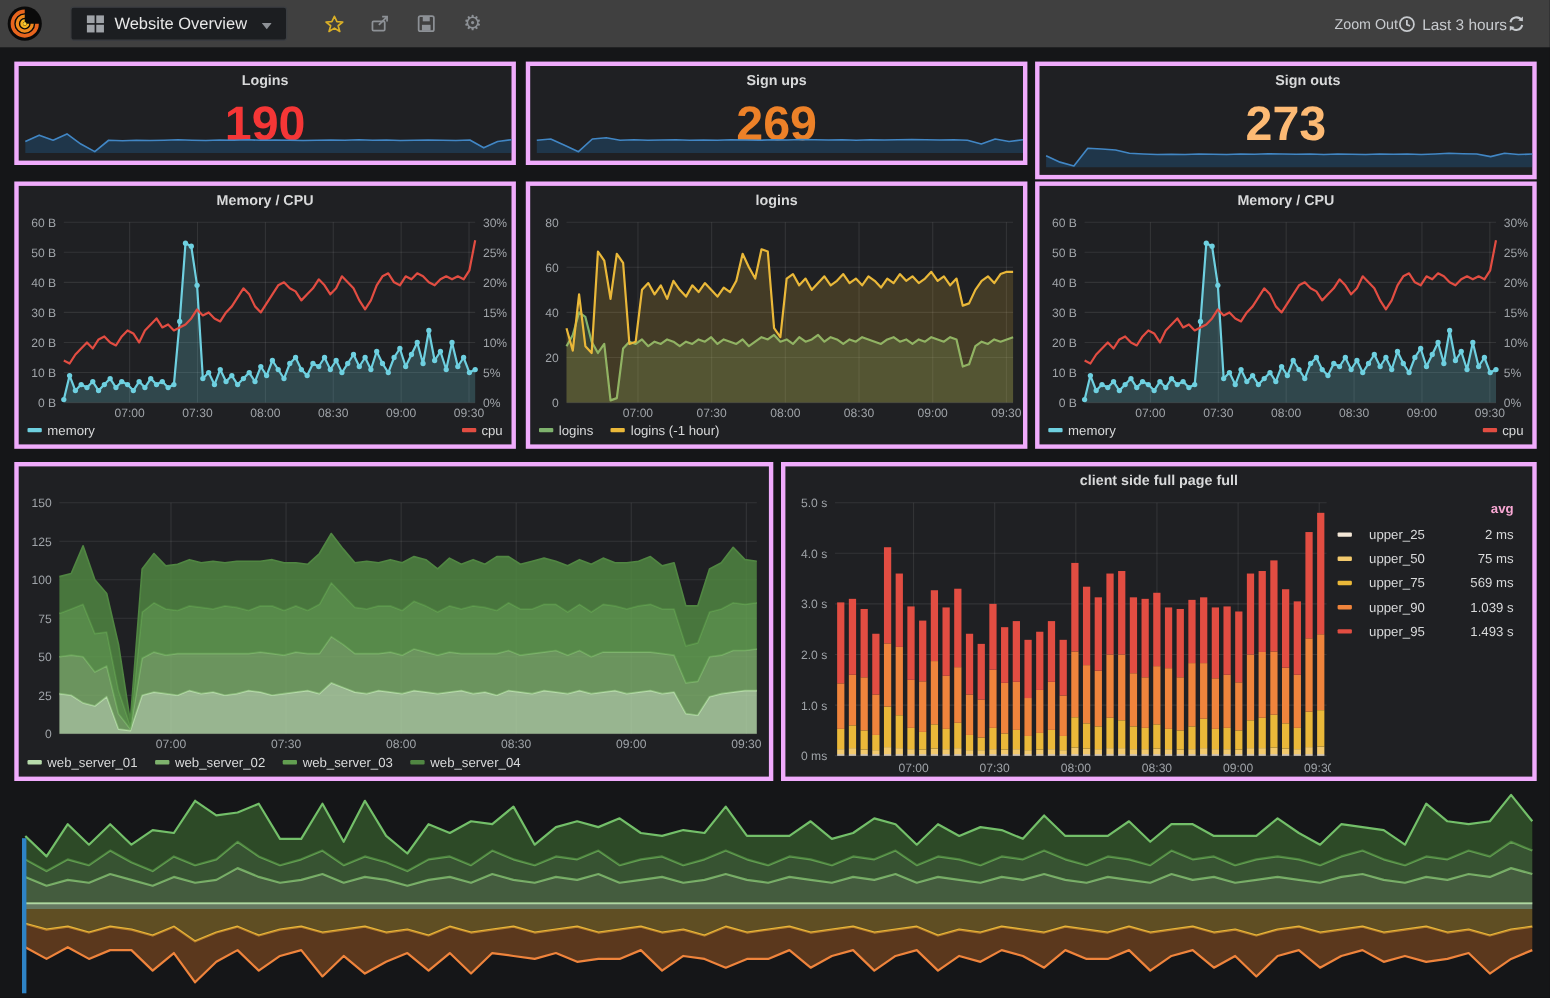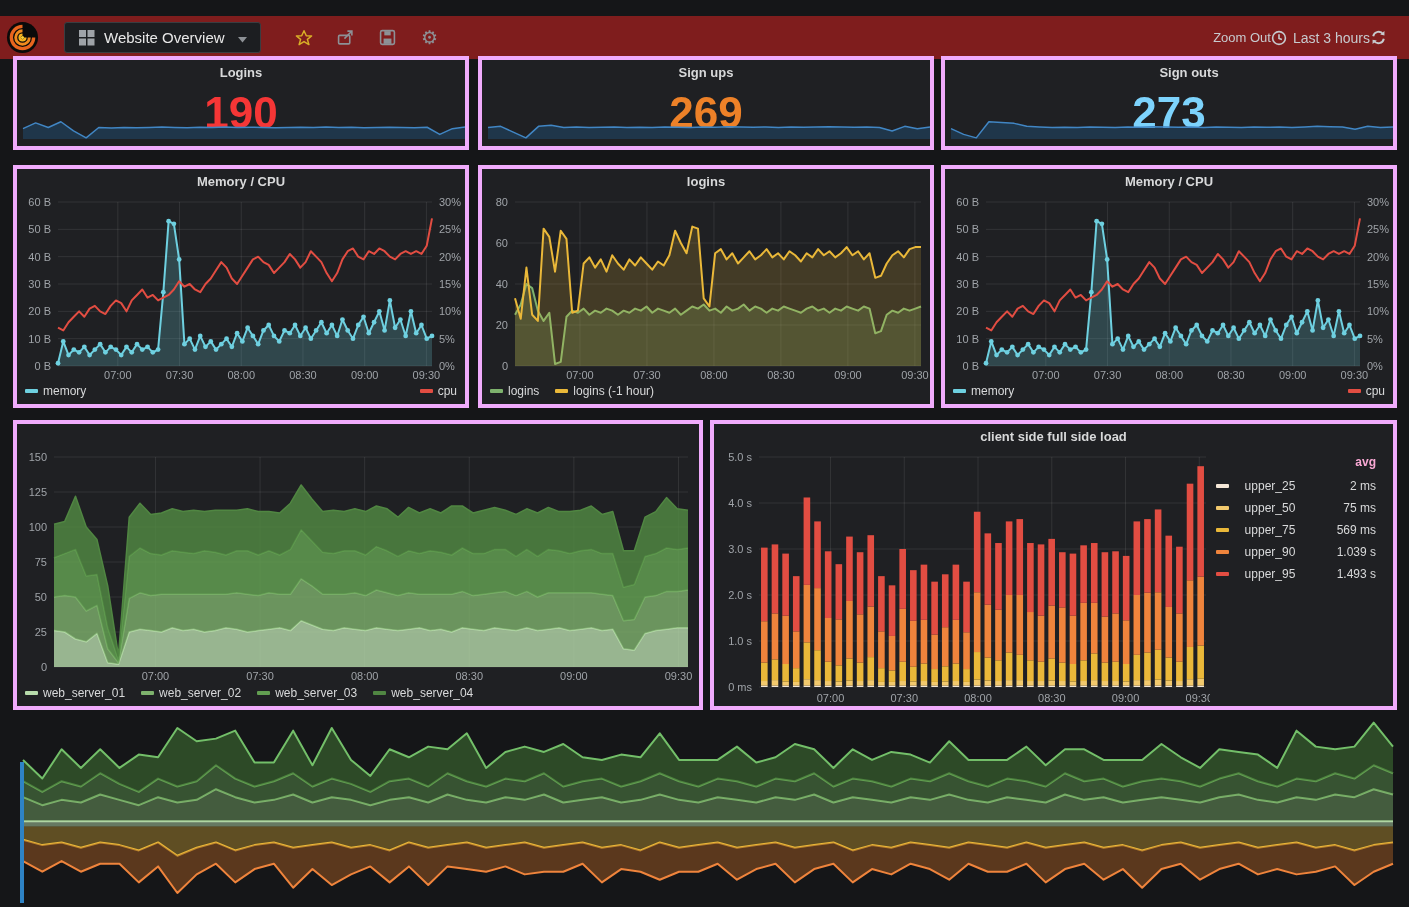--- a/index.html
+++ b/index.html
@@ -1,19 +1,19 @@
 <!DOCTYPE html>
 <html><head>
 <meta charset="utf-8">
 <style>
   html,body{margin:0;padding:0;background:#131314;font-family:"Liberation Sans",sans-serif;}
   #app{position:relative;width:1409px;height:907px;background:#151618;overflow:hidden;}
   svg text{font-family:"Liberation Sans",sans-serif;}
   
-  .navbar{position:absolute;top:16px;left:0;width:1409px;height:43px;background:#7f1d1d;display:flex;align-items:center;}
+  .navbar{position:absolute;top:0;left:0;width:1409px;height:43px;background:#404040;display:flex;align-items:center;}
   .logo{width:44px;height:43px;display:flex;align-items:center;justify-content:center;cursor:pointer;}
   .dash-picker{display:flex;align-items:center;gap:9px;background:#1c1e21;border:1px solid #3a3d41;border-radius:3px;height:31px;padding:0 13px;margin-left:20px;color:#e8e8e8;font-size:15px;cursor:pointer;font-family:inherit;}
   .dash-picker .caret{margin-left:4px;margin-top:4px;}
   .nav-icons{display:flex;align-items:center;margin-left:22px;}
   .icon-btn{width:42px;height:43px;display:flex;align-items:center;justify-content:center;background:none;border:none;cursor:pointer;color:#8d9196;font-size:17px;}
   .nav-right{margin-left:auto;display:flex;align-items:center;padding-right:22px;color:#c7cace;font-size:13px;}
   .nav-right .zoom-out{cursor:pointer;}
   .timepicker{display:flex;align-items:center;gap:6px;cursor:pointer;font-size:14px;}
   .refresh{cursor:pointer;display:flex;align-items:center;}
   
@@ -112,23 +112,23 @@
       </svg>
   </div>
   <div class="panel" style="left:478px;top:56px;width:456px;height:94px;">
     <div class="ptitle">Sign ups</div>
     <div class="stat-value" style="color: rgb(237, 129, 40);">269</div>
     <svg class="spark" width="448" height="30">
         <polygon points="3,14.5 15.628571428571428,13.35 28.257142857142856,19.099999999999998 40.885714285714286,24.849999999999998 53.51428571428571,13.35 66.14285714285714,12.200000000000001 78.77142857142857,14.5 91.4,14.04 104.02857142857142,14.5 116.65714285714284,14.27 129.28571428571428,14.04 141.9142857142857,14.5 154.54285714285714,14.27 167.17142857142858,14.5 179.8,14.04 192.42857142857142,14.27 205.05714285714285,14.5 217.68571428571428,14.04 230.3142857142857,14.27 242.94285714285712,13.809999999999999 255.57142857142856,14.04 268.2,14.27 280.8285714285714,14.04 293.45714285714286,14.5 306.0857142857143,14.04 318.7142857142857,14.27 331.34285714285716,14.04 343.9714285714286,13.809999999999999 356.6,14.04 369.22857142857146,14.27 381.85714285714283,14.04 394.48571428571427,14.5 407.1142857142857,17.950000000000003 419.74285714285713,13.35 432.37142857142857,15.65 445,14.04 445,26 3,26" fill="rgba(31,120,193,0.25)"></polygon>
         <polyline points="3,14.5 15.628571428571428,13.35 28.257142857142856,19.099999999999998 40.885714285714286,24.849999999999998 53.51428571428571,13.35 66.14285714285714,12.200000000000001 78.77142857142857,14.5 91.4,14.04 104.02857142857142,14.5 116.65714285714284,14.27 129.28571428571428,14.04 141.9142857142857,14.5 154.54285714285714,14.27 167.17142857142858,14.5 179.8,14.04 192.42857142857142,14.27 205.05714285714285,14.5 217.68571428571428,14.04 230.3142857142857,14.27 242.94285714285712,13.809999999999999 255.57142857142856,14.04 268.2,14.27 280.8285714285714,14.04 293.45714285714286,14.5 306.0857142857143,14.04 318.7142857142857,14.27 331.34285714285716,14.04 343.9714285714286,13.809999999999999 356.6,14.04 369.22857142857146,14.27 381.85714285714283,14.04 394.48571428571427,14.5 407.1142857142857,17.950000000000003 419.74285714285713,13.35 432.37142857142857,15.65 445,14.04" fill="none" stroke="#4186c4" stroke-width="1.5" stroke-linejoin="round"></polyline>
       </svg>
   </div>
-  <div class="panel" style="left:941px;top:56px;width:456px;height:94px;padding-left:40px;">
+  <div class="panel" style="left:941px;top:56px;width:456px;height:107px;padding-left:40px;">
     <div class="ptitle">Sign outs</div>
-    <div class="stat-value" style="color: #7dd3fc;">273</div>
+    <div class="stat-value" style="color: #fdba74;">273</div>
     <svg class="spark" width="448" height="30">
         <polygon points="3,15.65 15.628571428571428,21.400000000000002 28.257142857142856,24.849999999999998 40.885714285714286,8.75 53.51428571428571,9.440000000000001 66.14285714285714,10.36 78.77142857142857,13.35 91.4,14.04 104.02857142857142,14.5 116.65714285714284,14.27 129.28571428571428,14.5 141.9142857142857,14.04 154.54285714285714,14.27 167.17142857142858,14.5 179.8,14.04 192.42857142857142,14.27 205.05714285714285,13.809999999999999 217.68571428571428,14.04 230.3142857142857,14.27 242.94285714285712,14.04 255.57142857142856,14.5 268.2,14.04 280.8285714285714,14.27 293.45714285714286,14.5 306.0857142857143,14.04 318.7142857142857,14.27 331.34285714285716,14.04 343.9714285714286,14.5 356.6,14.04 369.22857142857146,13.35 381.85714285714283,13.809999999999999 394.48571428571427,14.04 407.1142857142857,16.340000000000003 419.74285714285713,13.35 432.37142857142857,14.5 445,14.04 445,26 3,26" fill="rgba(31,120,193,0.25)"></polygon>
         <polyline points="3,15.65 15.628571428571428,21.400000000000002 28.257142857142856,24.849999999999998 40.885714285714286,8.75 53.51428571428571,9.440000000000001 66.14285714285714,10.36 78.77142857142857,13.35 91.4,14.04 104.02857142857142,14.5 116.65714285714284,14.27 129.28571428571428,14.5 141.9142857142857,14.04 154.54285714285714,14.27 167.17142857142858,14.5 179.8,14.04 192.42857142857142,14.27 205.05714285714285,13.809999999999999 217.68571428571428,14.04 230.3142857142857,14.27 242.94285714285712,14.04 255.57142857142856,14.5 268.2,14.04 280.8285714285714,14.27 293.45714285714286,14.5 306.0857142857143,14.04 318.7142857142857,14.27 331.34285714285716,14.04 343.9714285714286,14.5 356.6,14.04 369.22857142857146,13.35 381.85714285714283,13.809999999999999 394.48571428571427,14.04 407.1142857142857,16.340000000000003 419.74285714285713,13.35 432.37142857142857,14.5 445,14.04" fill="none" stroke="#4186c4" stroke-width="1.5" stroke-linejoin="round"></polyline>
       </svg>
   </div>
 
   <div class="panel" style="left:13px;top:165px;width:456px;height:243px;">
     <div class="ptitle">Memory / CPU</div>
     <svg class="gsvg" width="448" height="190">
         <line x1="97.84" x2="97.84" y1="8" y2="172" stroke="rgba(255,255,255,0.09)"></line>
@@ -466,21 +466,21 @@
           <span class="dash" style="background: rgb(98, 158, 81);"></span>
           <span>web_server_03</span>
         </span>
         <span class="li">
           <span class="dash" style="background: rgb(80, 134, 66);"></span>
           <span>web_server_04</span>
         </span>
       </div>
   </div>
   <div class="panel" style="left:710px;top:420px;width:687px;height:290px;">
-    <div class="ptitle">client side full side load</div>
+    <div class="ptitle">client side full page full</div>
     <div class="pl-body">
       <svg width="497" height="258">
           <line x1="113.52" x2="113.52" y1="8" y2="238" stroke="rgba(255,255,255,0.09)"></line>
           <text x="113.52" y="253" text-anchor="middle" fill="#9fa3a8" font-size="11">07:00</text>
           <line x1="187.275" x2="187.275" y1="8" y2="238" stroke="rgba(255,255,255,0.09)"></line>
           <text x="187.275" y="253" text-anchor="middle" fill="#9fa3a8" font-size="11">07:30</text>
           <line x1="261.03" x2="261.03" y1="8" y2="238" stroke="rgba(255,255,255,0.09)"></line>
           <text x="261.03" y="253" text-anchor="middle" fill="#9fa3a8" font-size="11">08:00</text>
           <line x1="334.785" x2="334.785" y1="8" y2="238" stroke="rgba(255,255,255,0.09)"></line>
           <text x="334.785" y="253" text-anchor="middle" fill="#9fa3a8" font-size="11">08:30</text>

